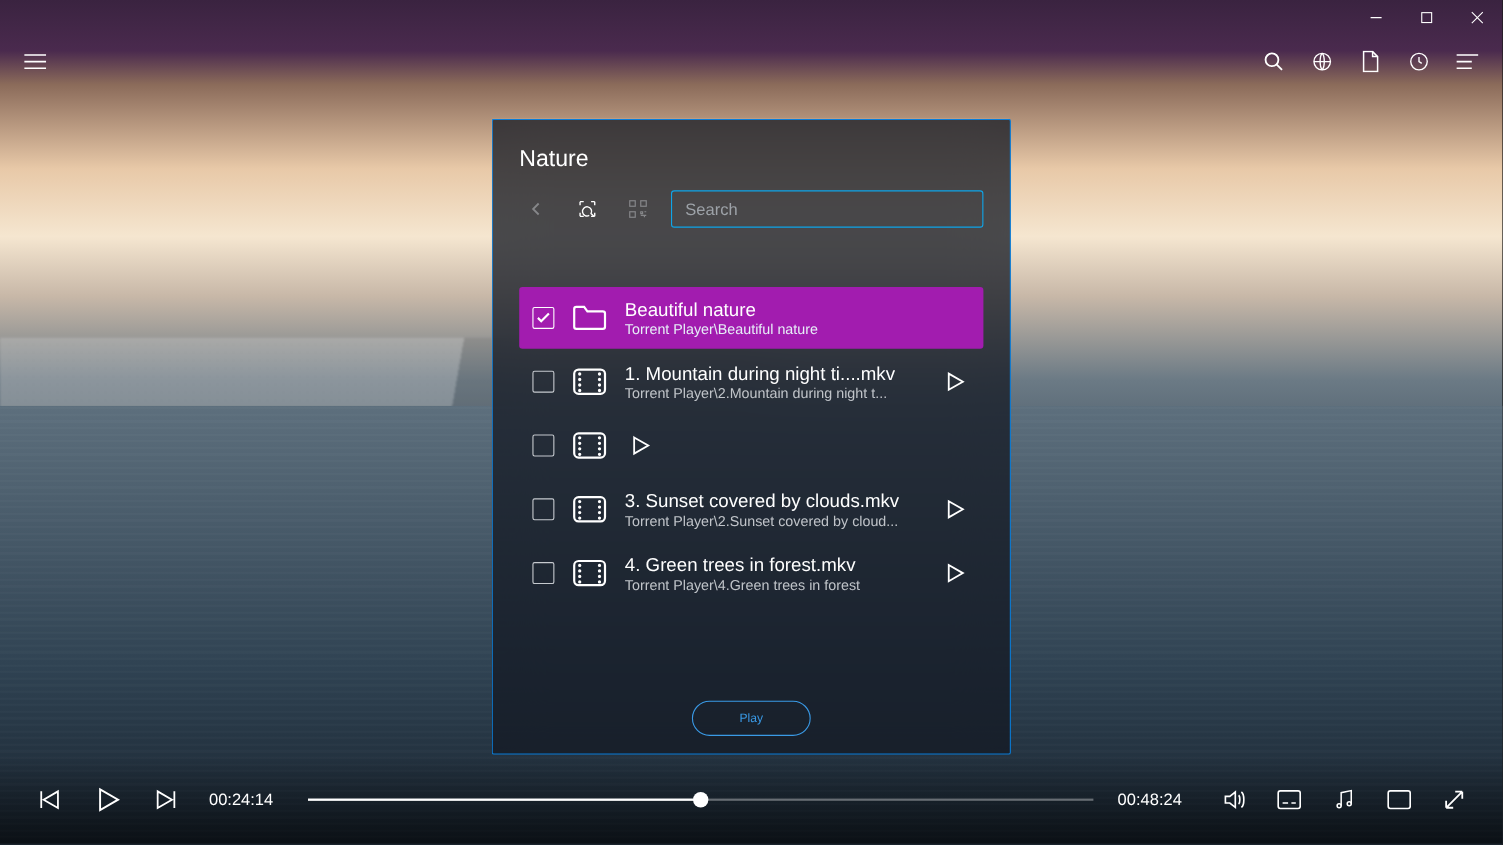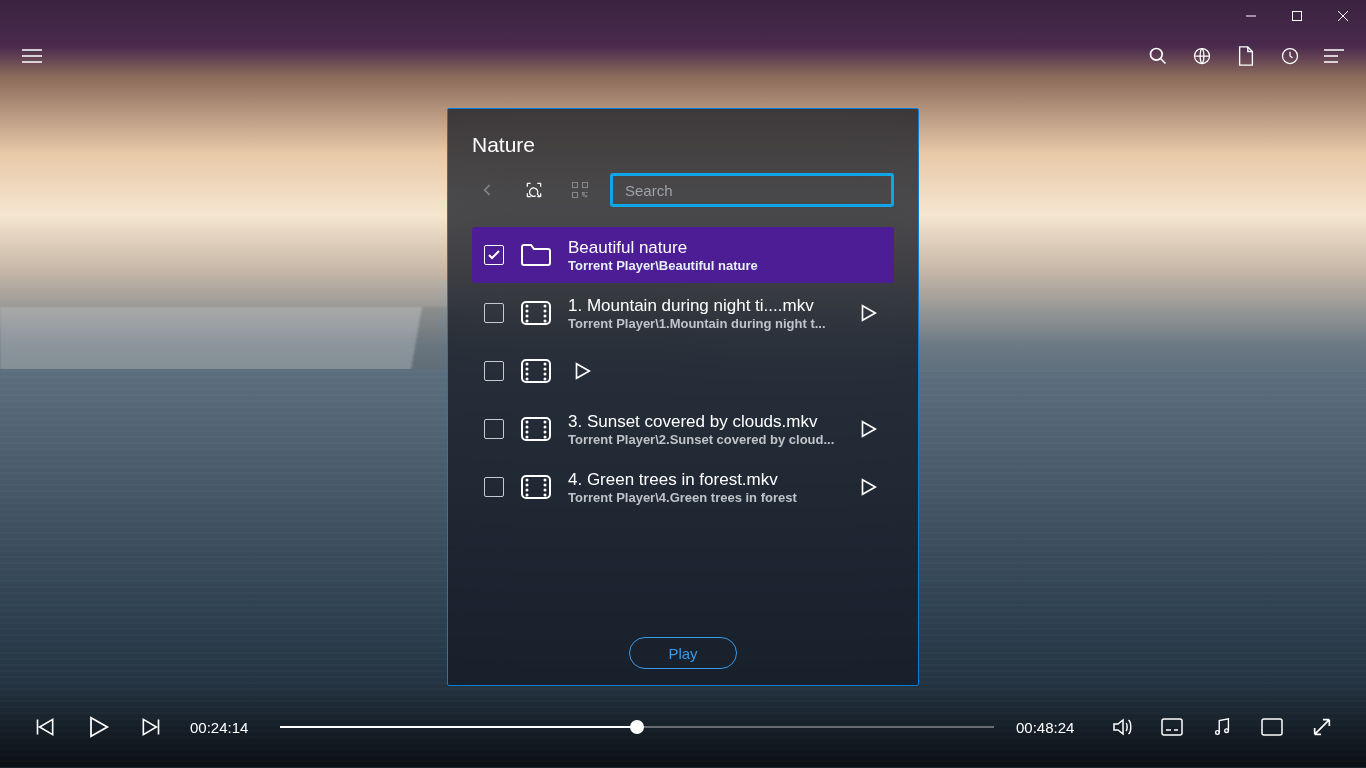--- a/index.html
+++ b/index.html
@@ -56,45 +56,45 @@
 }
 .panel-toolbar {
   display:flex; align-items:center; gap:14px; padding:0 24px 20px;
 }
 .tool-btn {
   width:32px; height:32px; display:flex; align-items:center; justify-content:center;
   color:#cfd3d8; cursor:pointer;
 }
 .tool-btn.disabled { opacity:.45; }
 .search-input {
-  flex:1; height:34px; background:transparent; border:3px solid #0ea5e9;
+  flex:1; height:34px; background:transparent; border:1px solid #0ea5e9;
   border-radius:3px; padding:0 12px; color:#fff; font-size:15px; outline:none;
 }
 .search-input::placeholder { color:#9da2a8; }
 .list { flex:1; overflow:auto; padding:0 24px; }
 .item {
   display:flex; align-items:center; gap:14px; padding:10px 12px; border-radius:3px;
   cursor:pointer; margin-bottom:2px;
 }
-.item.selected { background:#4c1d95; }
+.item.selected { background:#a21caf;margin-top:34px; }
 .chk {
   width:20px; height:20px; border:1.5px solid #c6cacf; border-radius:2px;
   display:flex; align-items:center; justify-content:center; flex:none;
 }
 .item.selected .chk { border-color:#fff; background:rgba(255,255,255,.0); }
 .item .iconwrap { width:36px; height:36px; display:flex; align-items:center; justify-content:center; flex:none; }
 .item-texts { flex:1; min-width:0; }
 .item-title { color:#fff; font-size:17px; white-space:nowrap; overflow:hidden; text-overflow:ellipsis; }
-.item-sub { color:#c0c4c9; font-size:13px; white-space:nowrap; overflow:hidden; text-overflow:ellipsis;font-weight:bold; }
+.item-sub { color:#c0c4c9; font-size:13px; white-space:nowrap; overflow:hidden; text-overflow:ellipsis; }
 .item.selected .item-sub { color:#e6eef7; }
 .item .play-btn { width:28px; height:28px; display:flex; align-items:center; justify-content:center; color:#fff; flex:none; }
 .panel-footer { display:flex; justify-content:center; padding-top:12px; }
 .play-primary {
   width:108px; height:32px; border:1.5px solid #3a9ae6; border-radius:16px;
-  background:transparent; color:#3a9ae6; font-size:15px; cursor:pointer;
+  background:transparent; color:#3a9ae6; font-size:11px; cursor:pointer;
 }
 .controls {
   position:absolute; left:0; right:0; bottom:1px; height:80px; z-index:8;
   display:flex; align-items:center; padding:0 28px; gap:22px;
   background:linear-gradient(to top, rgba(0,0,0,.55), rgba(0,0,0,0));
 }
 .ctrl-btn { width:32px; height:32px; display:flex; align-items:center; justify-content:center; color:#fff; cursor:pointer; }
 .time { color:#fff; font-size:15px; min-width:68px; }
 .progress {
   flex:1; height:2px; background:rgba(255,255,255,.35); position:relative; cursor:pointer;
@@ -213,21 +213,21 @@
       <div class="item">
         <div class="chk"></div>
         <div class="iconwrap">
           <svg width="34" height="28" viewBox="0 0 34 28" fill="none" stroke="#fff" stroke-width="2">
             <rect x="3" y="3" width="28" height="22" rx="4"></rect>
             <path d="M8 7v0M8 12v0M8 17v0M8 22v0M26 7v0M26 12v0M26 17v0M26 22v0" stroke-width="3" stroke-linecap="round"></path>
           </svg>
         </div>
         <div class="item-texts">
           <div class="item-title">1. Mountain during night ti....mkv</div>
-          <div class="item-sub">Torrent Player\1.Mountain during night t...</div>
+          <div class="item-sub">Torrent Player\2.Mountain during night t...</div>
         </div>
         <div class="play-btn">
           <svg width="22" height="22" viewBox="0 0 24 24" fill="none" stroke="#fff" stroke-width="1.8">
             <path d="M6 4l14 8-14 8z"></path>
           </svg>
         </div>
       </div>
       <div class="item">
         <div class="chk"></div>
         <div class="iconwrap">

